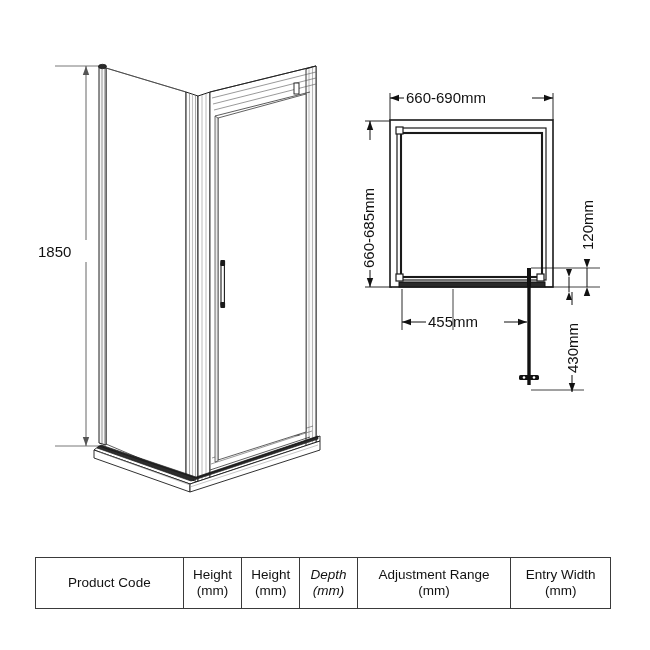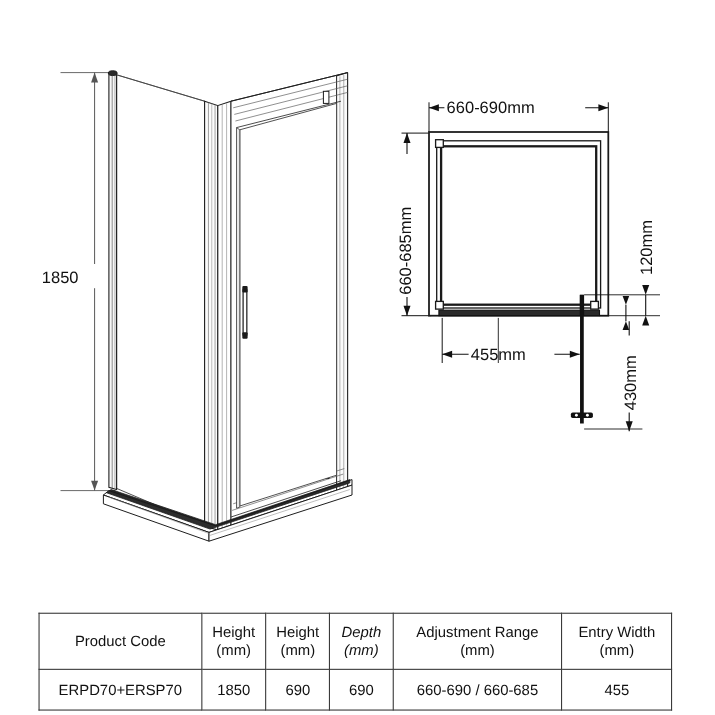--- a/index.html
+++ b/index.html
@@ -217,22 +217,14 @@
       </td>
       <td class="c-ar">
         <span>Adjustment Range</span><br>
         <span>(mm)</span>
       </td>
       <td class="c-ew">
         <span>Entry Width</span><br>
         <span>(mm)</span>
       </td>
     </tr>
-    <tr class="row">
-      <td>ERPD70+ERSP70</td>
-      <td>1850</td>
-      <td>690</td>
-      <td>690</td>
-      <td>660-690 / 660-685</td>
-      <td>455</td>
-    </tr>
   </tbody>
 </table>
 
 </body></html>

